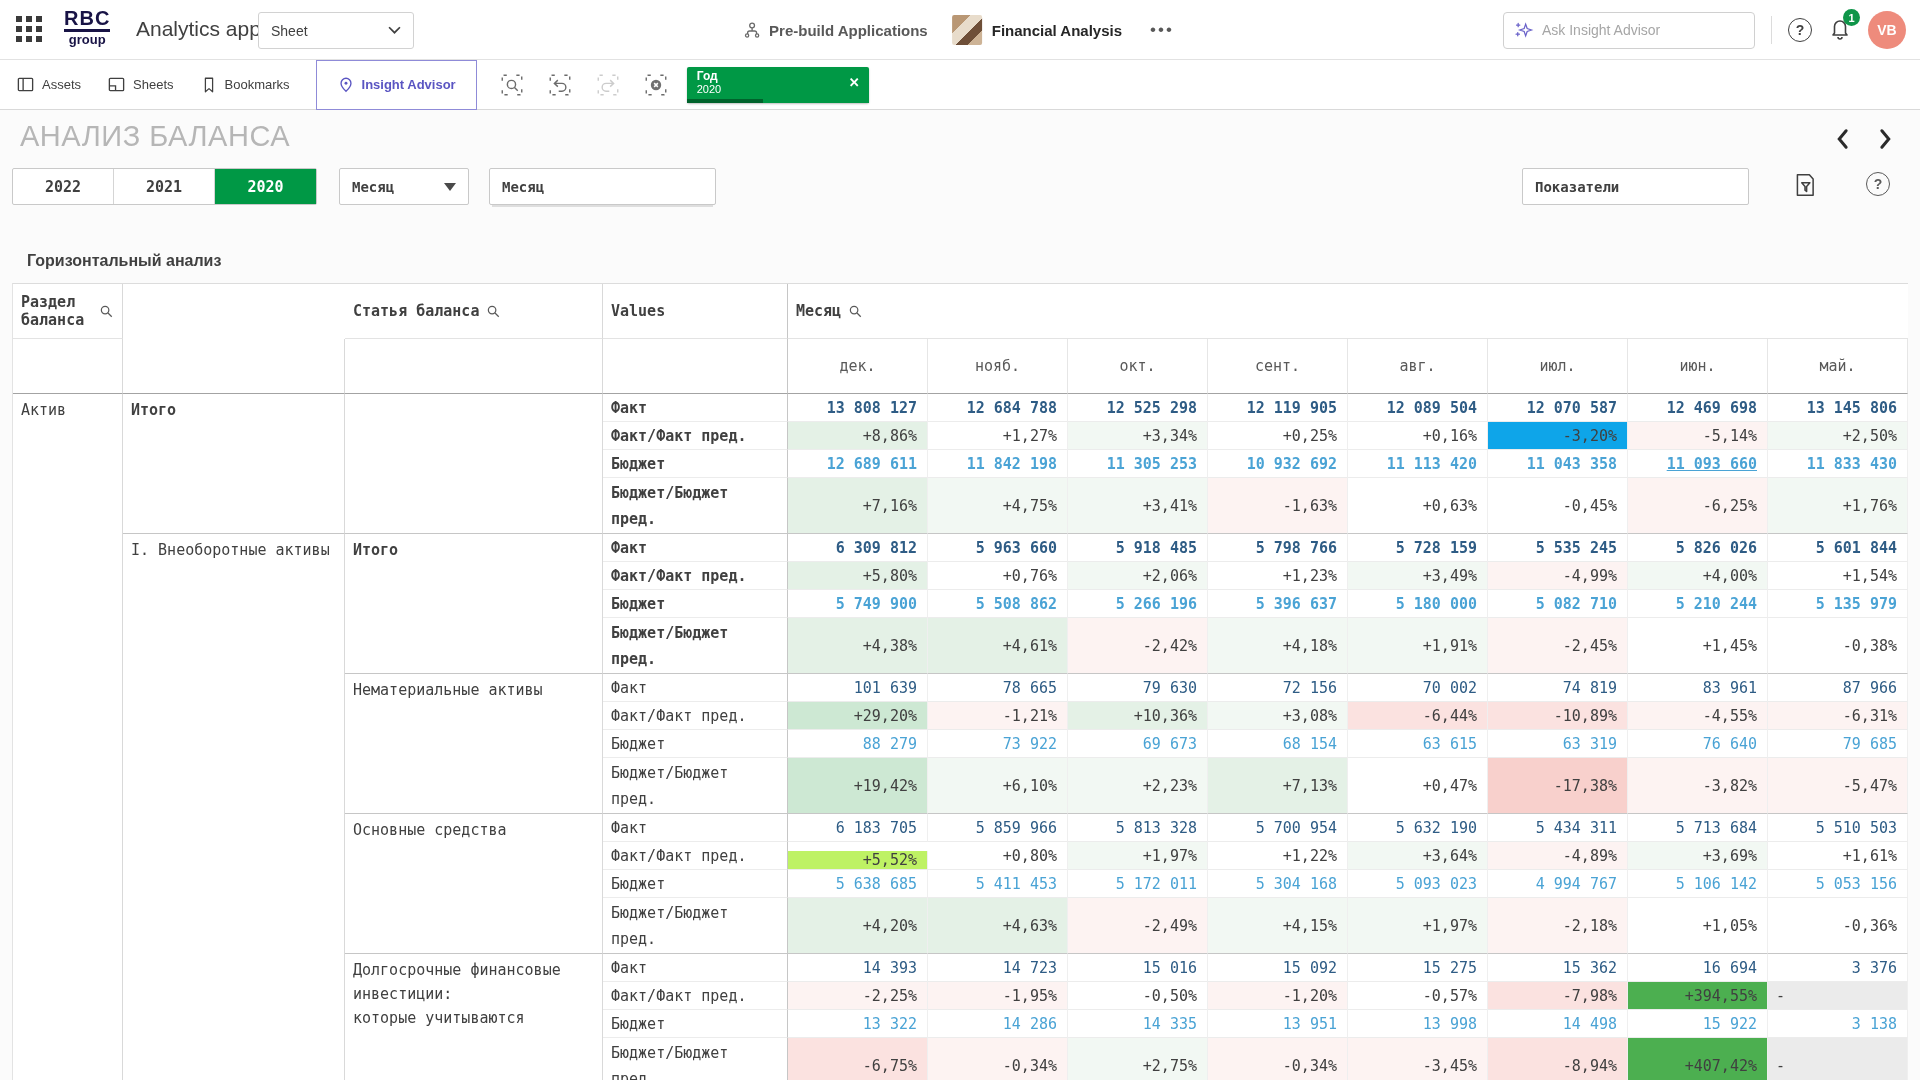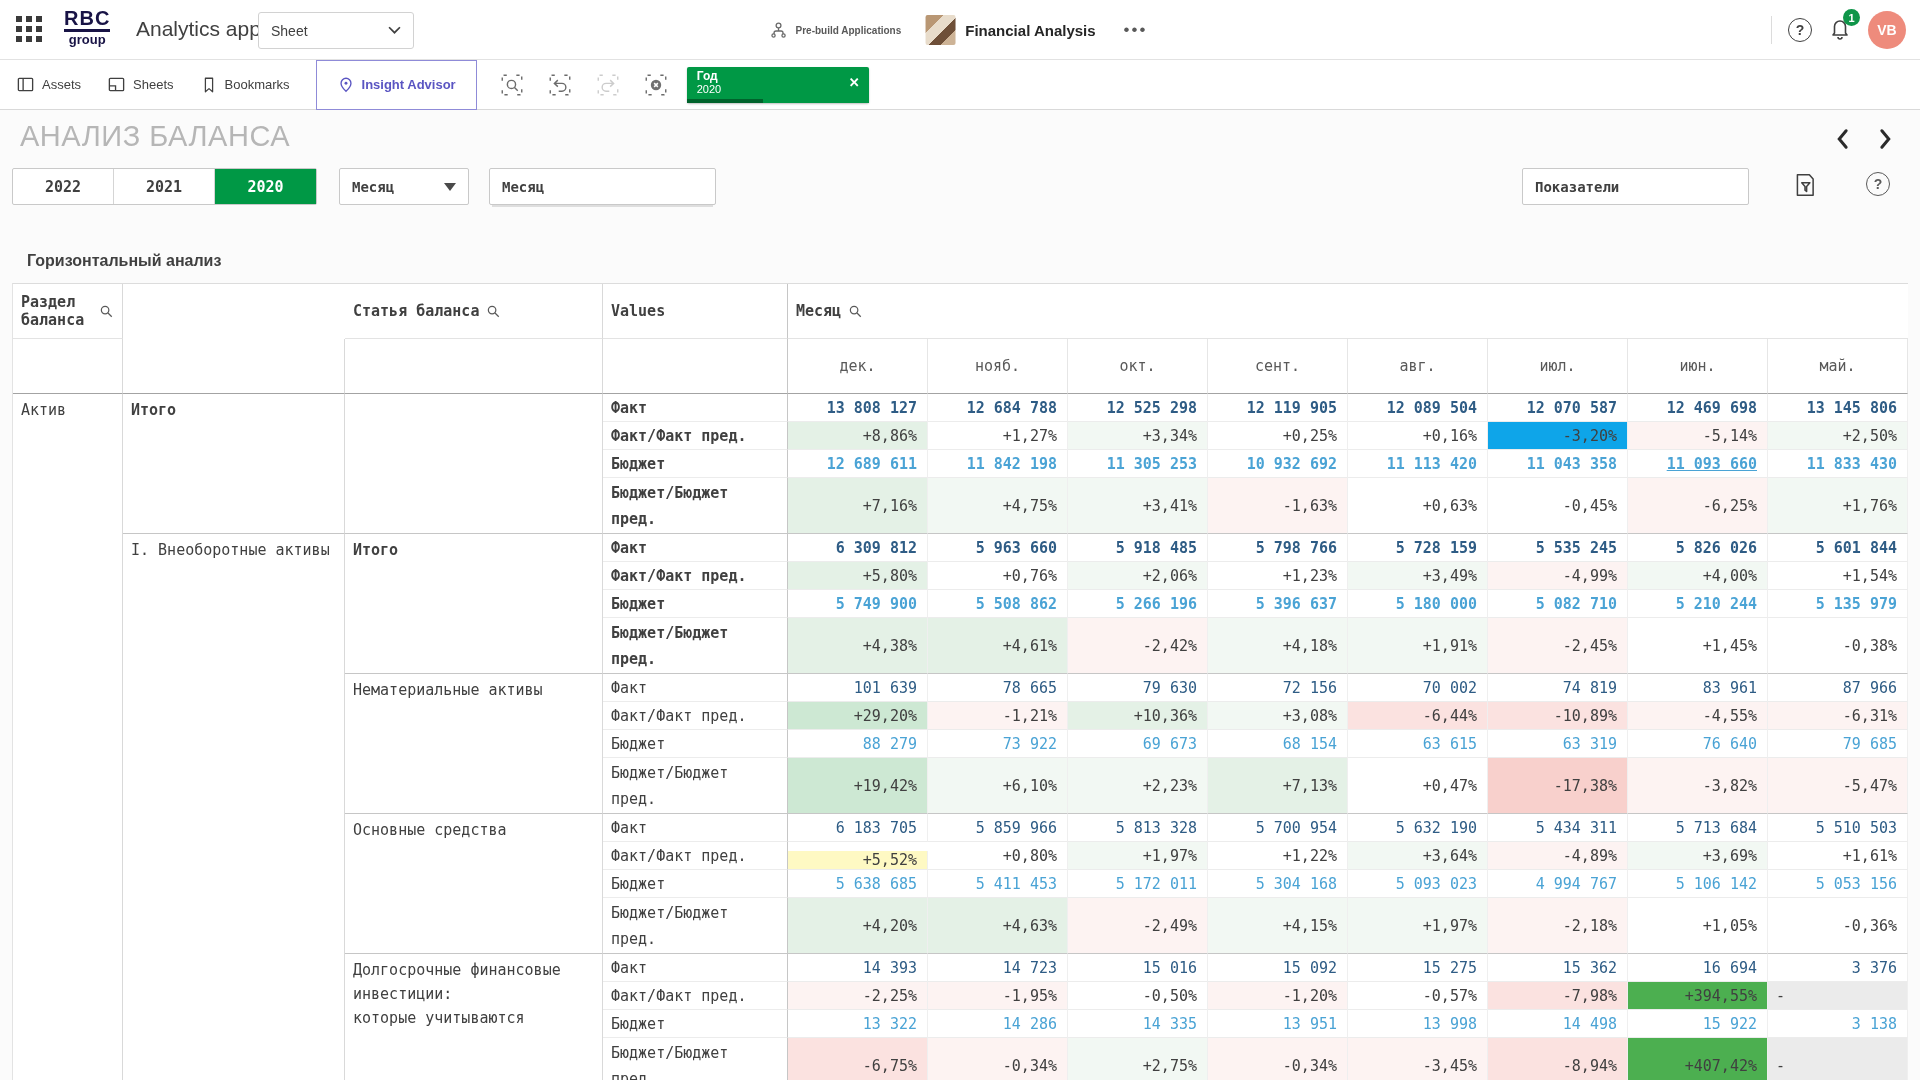--- a/index.html
+++ b/index.html
@@ -16,21 +16,21 @@
   .rbc { position:absolute; left:64px; top:8px; color:#181345; text-align:center; line-height:1; cursor:pointer;}
   .rbc .l1 { font-size:20px; font-weight:bold; letter-spacing:1px; border-bottom:3px solid #181345; padding-bottom:1px;}
   .rbc .l2 { font-size:13px; font-weight:bold; margin-top:1px;}
   .app-title { position:absolute; left:136px; top:17px; font-size:21px; color:#404040; }
   .sheet-select { position:absolute; left:258px; top:12px; width:156px; height:37px; border:1px solid #d2d2d2;
                   border-radius:3px; display:flex; align-items:center; padding:0 12px; cursor:pointer; background:#fff;}
   .sheet-select span { font-size:14px; color:#404040; flex:1; }
   .topbar-center { position:absolute; left:50%; top:0; transform:translateX(-50%); height:60px;
                    display:flex; align-items:center; gap:24px; }
   .prebuild { display:flex; align-items:center; gap:7px; cursor:pointer; }
-  .prebuild span { font-size:10px; color:#595959; font-weight:bold; }
+  .prebuild span { font-size:15px; color:#595959; font-weight:bold; }
   .fa-item { display:flex; align-items:center; gap:10px; cursor:pointer; }
   .fa-thumb { width:30px; height:30px; background:
       linear-gradient(135deg,#b99774 0 30%, #e8dccb 30% 55%, #6e4f38 55% 75%, #cdb396 75%);
       border-radius:2px; }
   .fa-item b { font-size:15px; color:#262626; }
   .more-dots { font-size:17px; color:#595959; letter-spacing:2px; cursor:pointer; padding:0 4px;}
   .topbar-right { position:absolute; right:14px; top:0; height:60px; display:flex; align-items:center; gap:16px; }
   .ia-search { width:252px; height:37px; border:1px solid #d0d0d0; border-radius:4px; display:flex;
                align-items:center; padding:0 10px; gap:8px; background:#fff;}
   .ia-search input { border:none; outline:none; flex:1; font-size:14px; color:#404040;
@@ -162,20 +162,28 @@
         <span>Pre-build Applications</span>
       </div>
       <div class="fa-item">
         <div class="fa-thumb"></div>
         <b>Financial Analysis</b>
       </div>
       <div class="more-dots">•••</div>
     </div>
 
     <div class="topbar-right">
+      <div class="ia-search">
+        <svg width="20" height="20" viewBox="0 0 24 24" fill="none" stroke="#6a62c9" stroke-width="1.5">
+          <path d="M14 5 L15.8 10.2 L21 12 L15.8 13.8 L14 19 L12.2 13.8 L7 12 L12.2 10.2 Z"></path>
+          <path d="M5 4 v4 M3 6 h4" stroke-linecap="round"></path>
+          <path d="M4.5 15 v4 M2.5 17 h4" stroke-linecap="round"></path>
+        </svg>
+        <input type="text" placeholder="Ask Insight Advisor" style="">
+      </div>
       <div class="vdiv"></div>
       <div class="circle-q">?</div>
       <div class="bell-wrap">
         <svg width="24" height="24" viewBox="0 0 24 24" fill="none" stroke="#404040" stroke-width="1.6">
           <path d="M6.5 17 v-6.5 a5.5 5.5 0 0 1 11 0 V17 l1.5 2 H5 Z" stroke-linejoin="round"></path>
           <path d="M10 21 a2 2 0 0 0 4 0"></path>
         </svg>
         <div class="badge">1</div>
       </div>
       <div class="avatar">VB</div>
@@ -447,21 +455,21 @@
         <div class="tc vlab" style="grid-area: 17 / 4;">Бюджет</div>
         <div class="tc vlab gend" style="grid-area: 18 / 4;">Бюджет/Бюджет пред.</div>
         <div class="tc num fact" style="grid-area: 15 / 5;">6 183 705</div>
         <div class="tc num fact" style="grid-area: 15 / 6;">5 859 966</div>
         <div class="tc num fact" style="grid-area: 15 / 7;">5 813 328</div>
         <div class="tc num fact" style="grid-area: 15 / 8;">5 700 954</div>
         <div class="tc num fact" style="grid-area: 15 / 9;">5 632 190</div>
         <div class="tc num fact" style="grid-area: 15 / 10;">5 434 311</div>
         <div class="tc num fact" style="grid-area: 15 / 11;">5 713 684</div>
         <div class="tc num fact" style="grid-area: 15 / 12;">5 510 503</div>
-        <div class="tc pct" style="grid-area: 16 / 5; background: #fef9c3; margin-top: 9px;">+5,52%</div>
+        <div class="tc pct" style="grid-area: 16 / 5; background: #bef264; margin-top: 9px;">+5,52%</div>
         <div class="tc pct" style="grid-area: 16 / 6;">+0,80%</div>
         <div class="tc pct" style="grid-area: 16 / 7; background: rgb(242, 248, 243);">+1,97%</div>
         <div class="tc pct" style="grid-area: 16 / 8;">+1,22%</div>
         <div class="tc pct" style="grid-area: 16 / 9; background: rgb(242, 248, 243);">+3,64%</div>
         <div class="tc pct" style="grid-area: 16 / 10; background: rgb(253, 243, 242);">-4,89%</div>
         <div class="tc pct" style="grid-area: 16 / 11; background: rgb(242, 248, 243);">+3,69%</div>
         <div class="tc pct" style="grid-area: 16 / 12;">+1,61%</div>
         <div class="tc num budget" style="grid-area: 17 / 5;">5 638 685</div>
         <div class="tc num budget" style="grid-area: 17 / 6;">5 411 453</div>
         <div class="tc num budget" style="grid-area: 17 / 7;">5 172 011</div>

